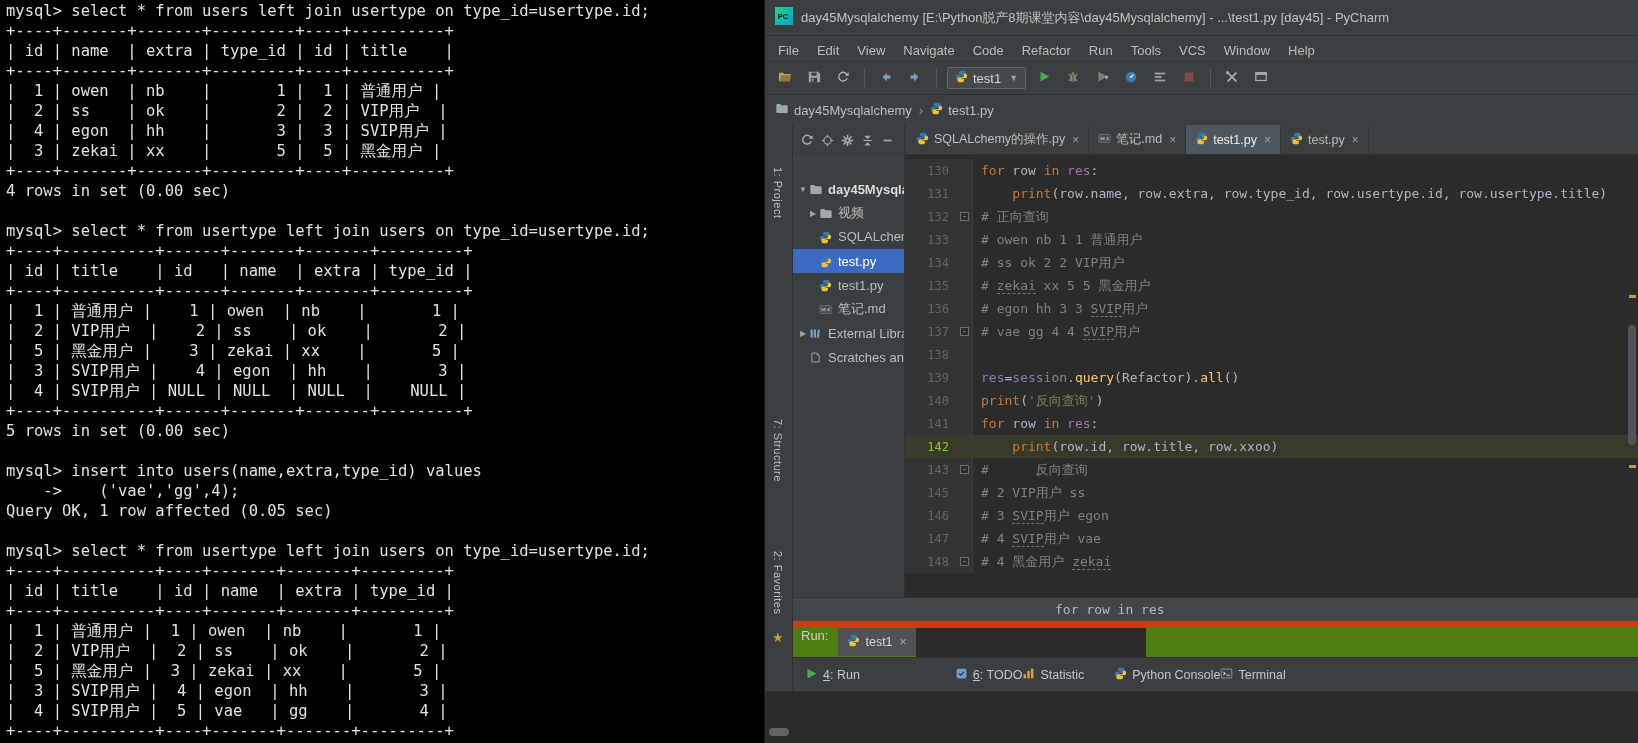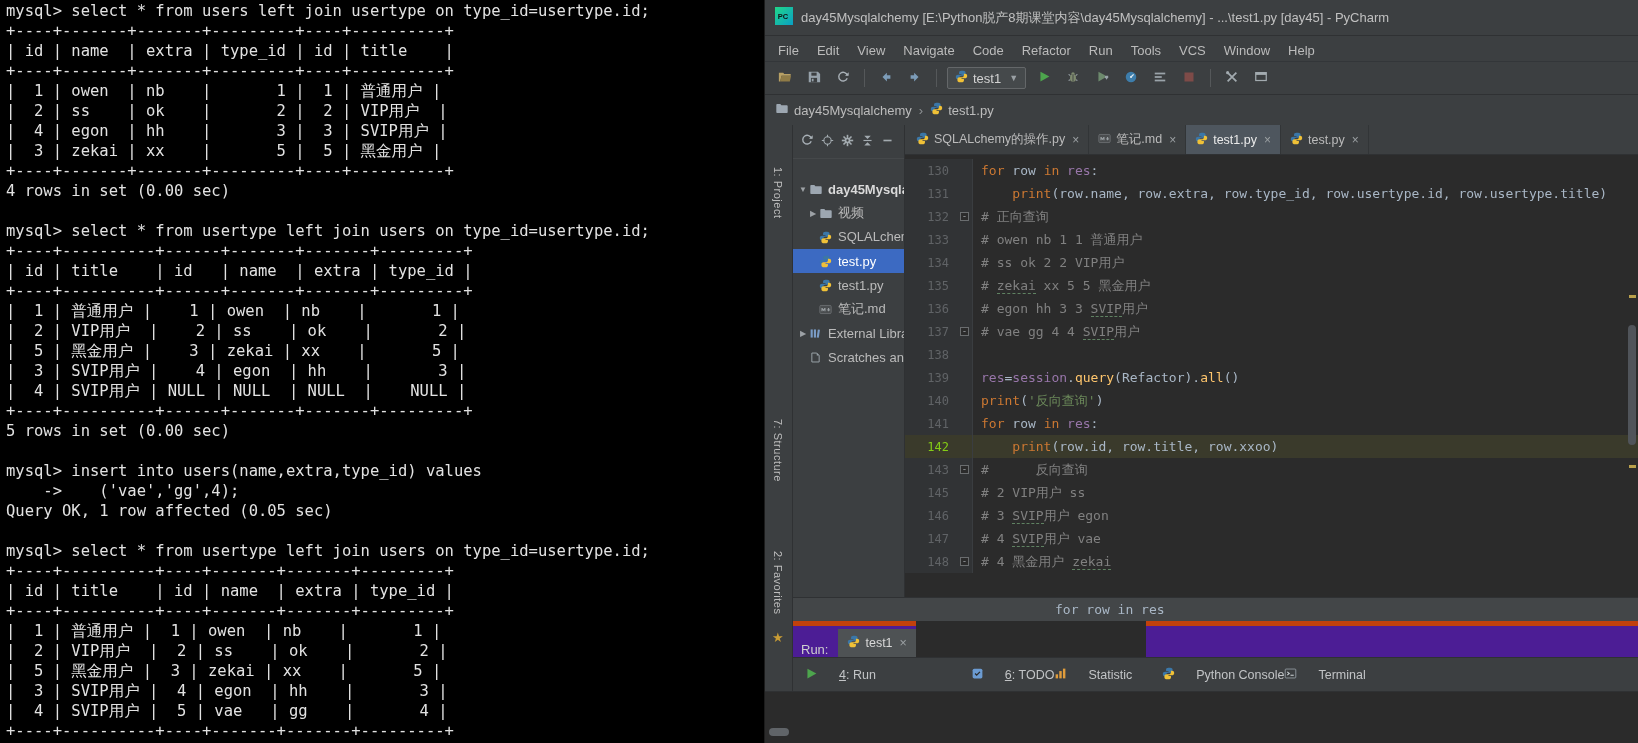--- a/index.html
+++ b/index.html
@@ -69,29 +69,29 @@
   .code-line.current .gutter{color:#84cc16}
   .tk-kw{color:#cc7832}.tk-pl{color:#a9b7c6}.tk-cm{color:#808080}.tk-st{color:#6a8759}
   .tk-fn{color:#ffc66d}.tk-vr{color:#9876aa}
   .tk-typo{border-bottom:1px dashed #5f8262}
   .scrollbar{position:absolute;right:0;top:0;bottom:0;width:12px}
   .sb-thumb{position:absolute;right:2px;top:170px;width:8px;height:120px;background:#50545a;border-radius:4px}
   .sb-mark{position:absolute;right:2px;width:7px;height:3px;background:#b8a04c}
 
   .context-strip{height:24px;background:#434648;border-top:1px solid #2f3133;display:flex;align-items:center;
     padding-left:262px;font-family:"DejaVu Sans Mono",monospace;font-size:13px;color:#a9b7c6}
-  .run-row{height:36px;display:flex;align-items:flex-end;background:#4c1d95;border-top:5px solid #c2410c}
+  .run-row{height:36px;display:flex;align-items:flex-start;background:#4d7c0f;border-top:7px solid #c2410c}
   .run-label{padding:0 10px 0 8px;color:#cecece}
   .run-tab{height:28px;display:flex;align-items:center;gap:5px;background:#4e5254;padding:0 9px;
     color:#d8d8d8;font-size:12.5px}
   .run-tab .close{color:#9ba0a3;margin-left:2px}
   .run-filler{width:230px;height:36px;background:#2b2b2b}
   .bottom-buttons{height:34px;display:flex;align-items:center;background:#3c3f41;
     border-top:1px solid #2f3133;padding-left:12px;font-size:12.5px;color:#c2c4c6}
-  .bb-item{display:flex;align-items:center;gap:21px;cursor:default}
+  .bb-item{display:flex;align-items:center;gap:5px;cursor:default}
   .bb-item u{text-decoration:underline}
   .gap1{margin-right:95px}.gap2{}.gap3{margin-right:30px}
 
   .body-lower{flex:1;background:#2b2b2b;border-top:1px solid #2f3133;position:relative}
   .lower-thumb{position:absolute;left:4px;top:36px;width:20px;height:8px;background:#606468;border-radius:4px}
 </style>
 </head>
 <body>
 
 <div class="screen">

